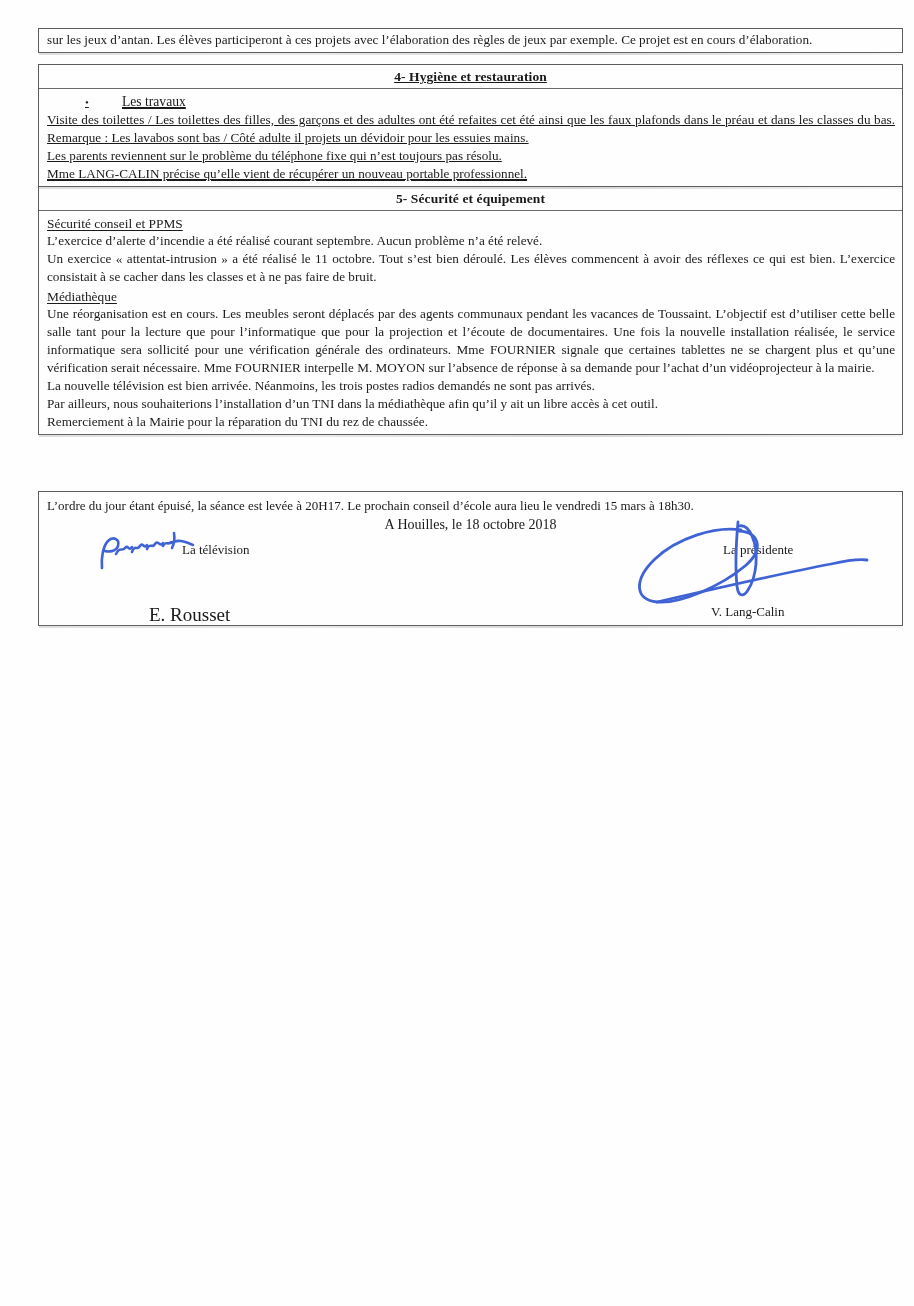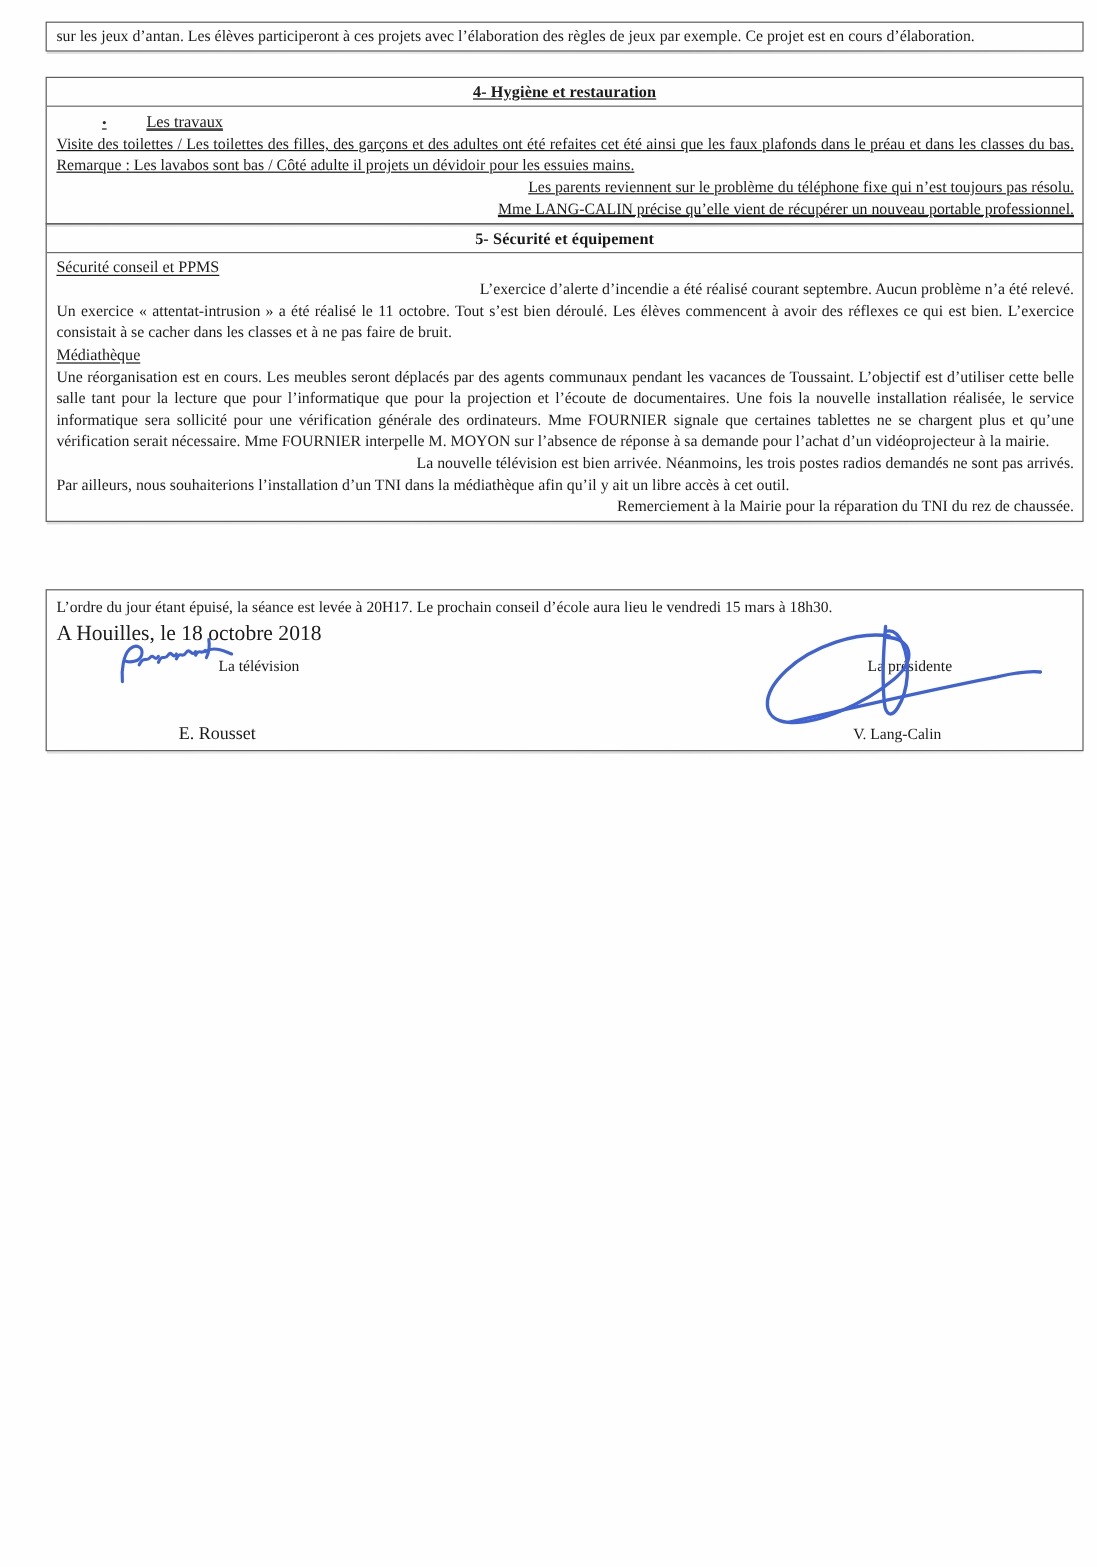--- a/index.html
+++ b/index.html
@@ -27,21 +27,21 @@
   
   .doc-box {
     position: absolute;
     left: 38px;
     width: 865px;
     box-sizing: border-box;
     border: 1.3px solid #5c5c5c;
     background: transparent;
   }
 
-  .box-continuation { top: 18px; }
+  .box-continuation { top: 28px; }
   .box-section4     { top: 64px; text-decoration: underline; }
   .box-section5     { top: 186px; }
   .box-closing      { top: 491px; height: 135px; }
 
   .section-header {
     text-align: center;
     font-weight: bold;
     font-size: 13.5px;
     letter-spacing: 0.1px;
     padding: 4px 0 3px 0;
@@ -54,21 +54,21 @@
   }
 
   p.line {
     margin: 0;
     font-size: 13.2px;
     line-height: 1.36;
     text-align: justify;
     text-justify: inter-word;
     color: #1b1b1b;
   }
-  p.line.nojust { text-align: right; }
+  p.line.nojust { text-align: left; }
 
   .bullet-row {
     display: flex;
     align-items: baseline;
     margin: 3px 0 1px 0;
   }
   .bullet-dot {
     width: 9px;
     margin-left: 38px;
     font-size: 11px;
@@ -99,22 +99,22 @@
   }
 
   
   .closing-inner { padding: 5px 8px 0 8px; position: relative; height: 100%; box-sizing: border-box;}
   .closing-line {
     font-size: 13px;
     line-height: 1.35;
     margin: 0;
   }
   .closing-center {
-    text-align: left;
-    font-size: 18px;
+    text-align: center;
+    font-size: 14px;
     margin: 2px 0 0 0;
   }
   .sig-labels {
     position: relative;
     height: 22px;
     margin-top: 9px;
   }
   .sig-label-left {
     position: absolute;
     left: 135px;
@@ -127,21 +127,21 @@
   }
   .sig-names {
     position: absolute;
     left: 0; right: 0;
     top: 112px;
     height: 20px;
   }
   .sig-name-left {
     position: absolute;
     left: 110px;
-    font-size: 15px;
+    font-size: 19px;
   }
   .sig-name-right {
     position: absolute;
     left: 672px;
     font-size: 13px;
   }
   .signature-svg {
     position: absolute;
     pointer-events: none;
   }

